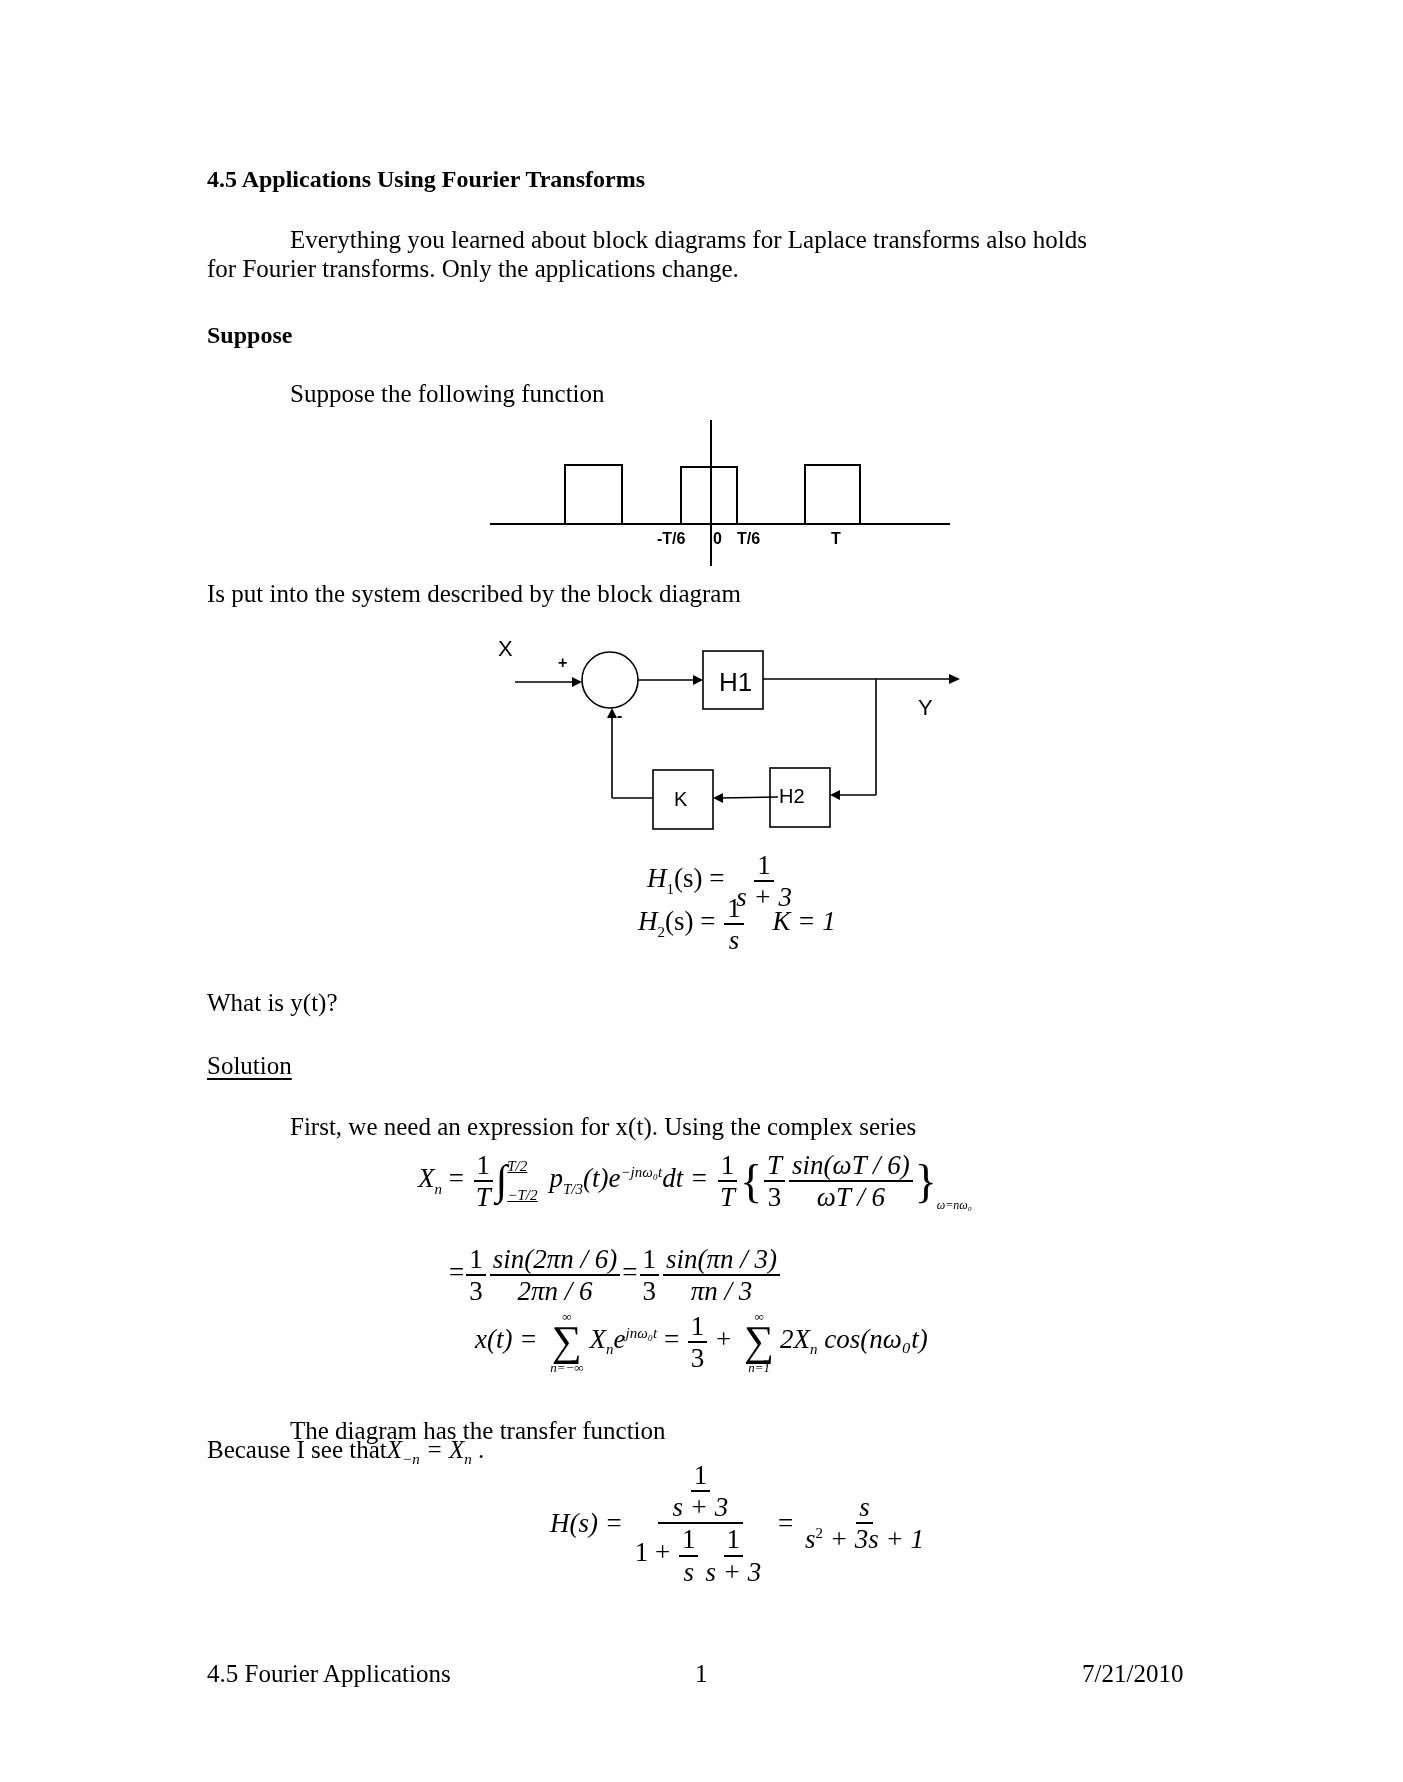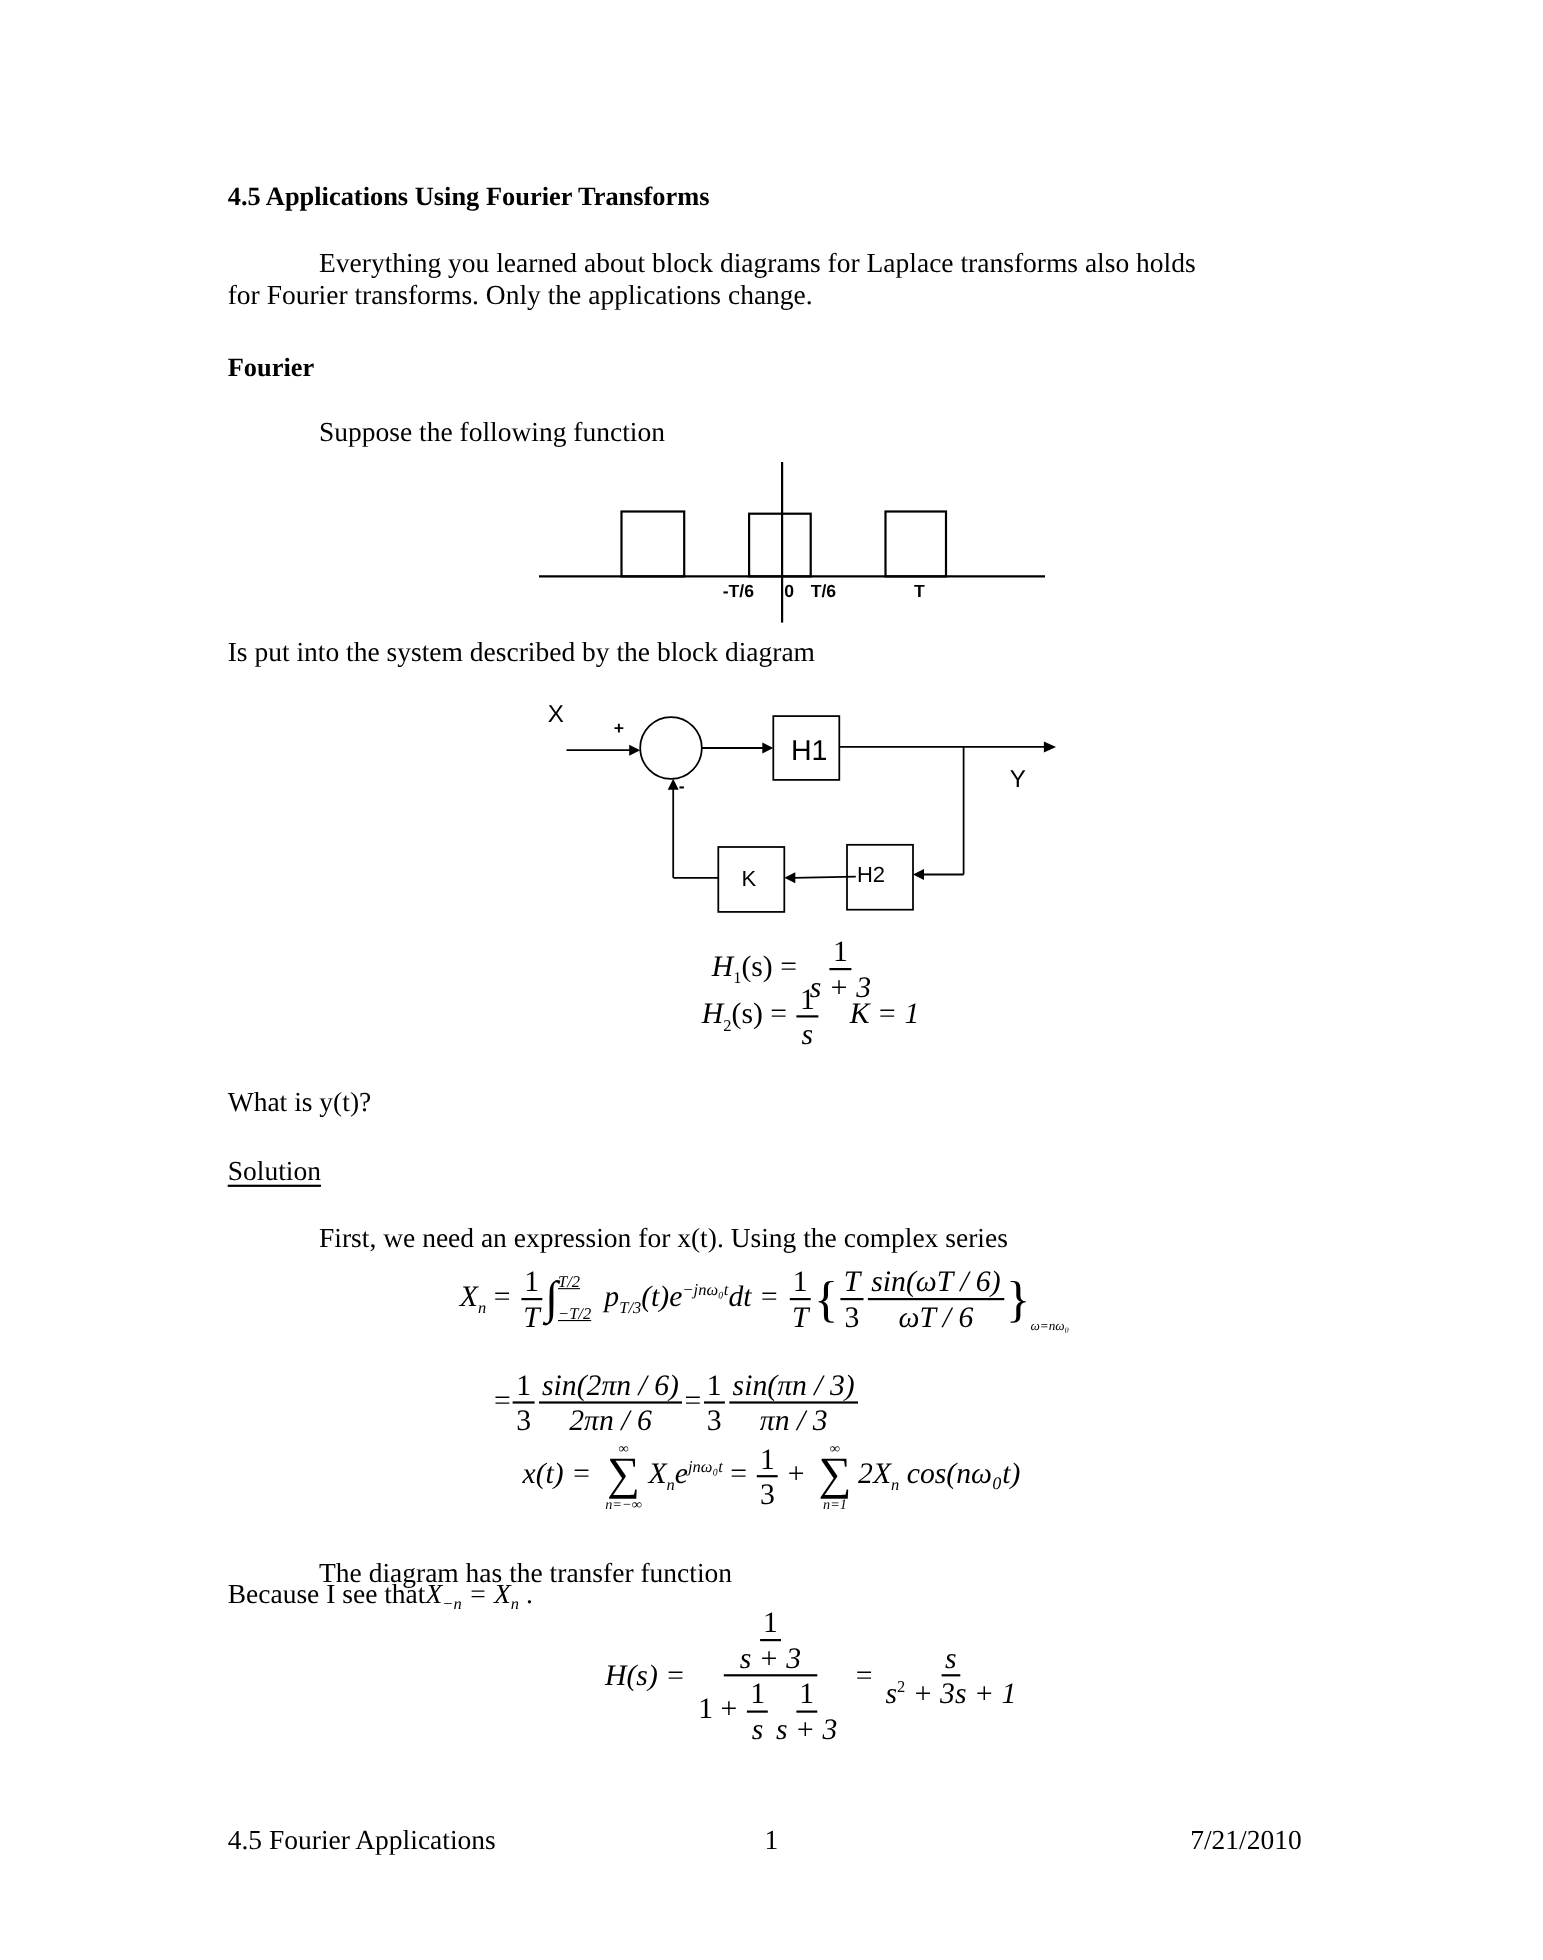--- a/index.html
+++ b/index.html
@@ -20,21 +20,21 @@
   .big { font-size:42px; line-height:0.9; }
   .sumwrap { display:inline-flex; flex-direction:column; align-items:center; vertical-align:middle; margin:0 6px; }
   .sumwrap .lim { font-size:13px; font-style:italic; line-height:1; }
 </style>
 </head>
 <body>
 
 <div class="t b" style="left:207px; top:167px;">4.5 Applications Using Fourier Transforms</div>
 <div class="t" style="left:290px; top:227px;">Everything you learned about block diagrams for Laplace transforms also holds</div>
 <div class="t" style="left:207px; top:256px;">for Fourier transforms.  Only the applications change.</div>
-<div class="t b" style="left:207px; top:323px;">Fourier</div>
+<div class="t b" style="left:207px; top:323px;">Suppose</div>
 <div class="t" style="left:290px; top:381px;">Suppose the following function</div>
 
 <svg width="1403" height="1782" style="pointer-events:none;">
   <g stroke="#000" stroke-width="2" fill="none">
     <line x1="490" y1="524" x2="950" y2="524"></line>
     <line x1="711" y1="420" x2="711" y2="566"></line>
     <rect x="565" y="465" width="57" height="59"></rect>
     <rect x="681" y="467" width="56" height="57"></rect>
     <rect x="805" y="465" width="55" height="59"></rect>
   </g>

